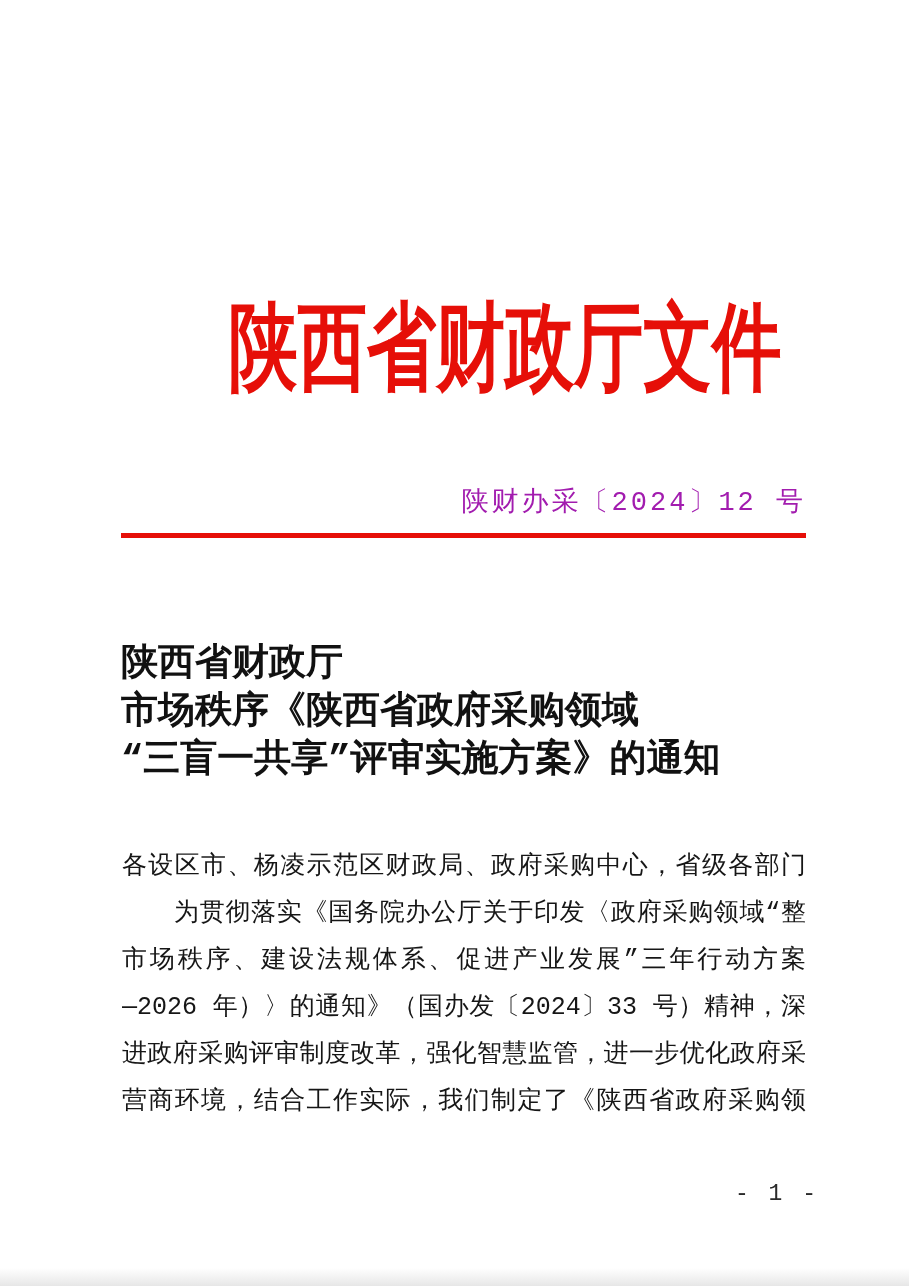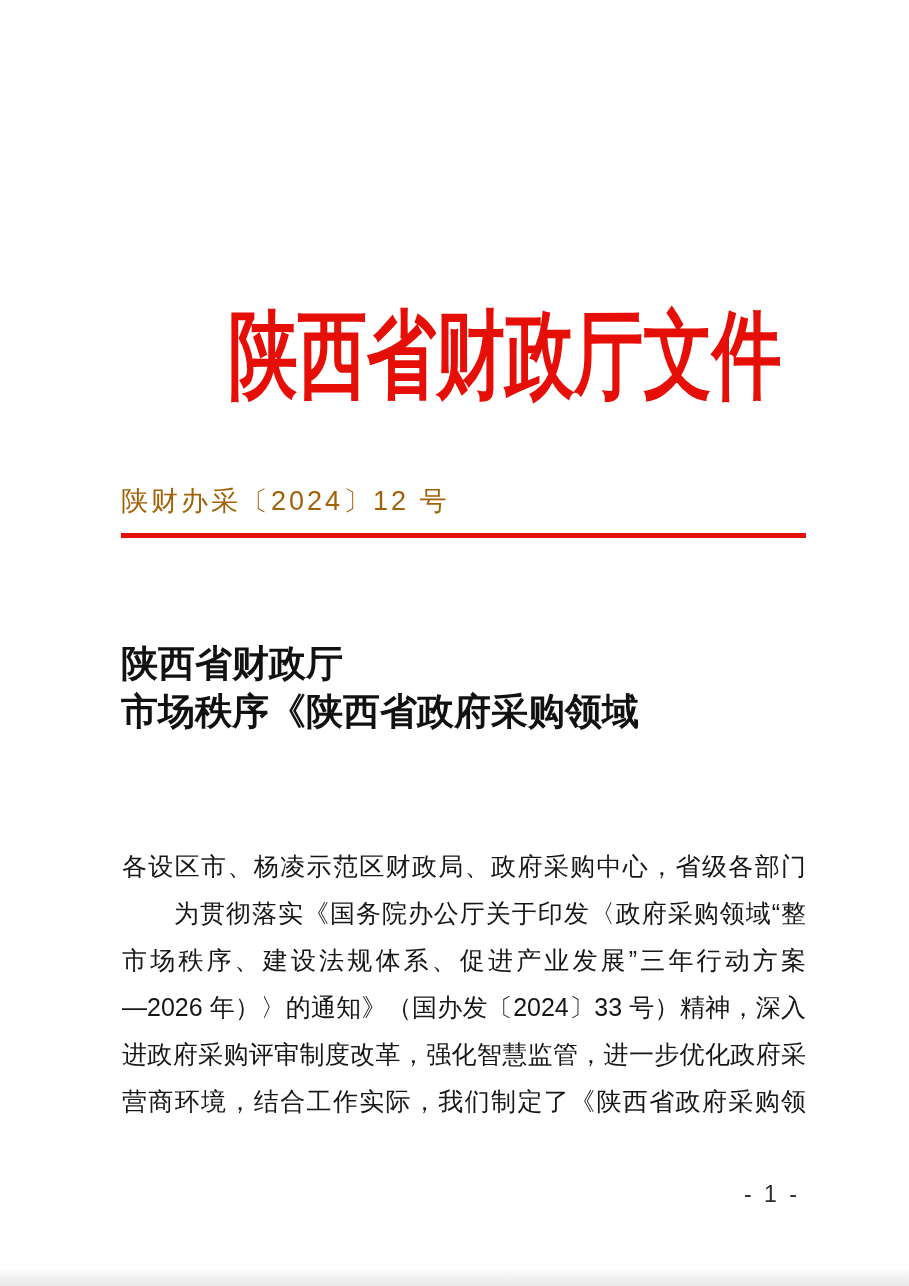--- a/index.html
+++ b/index.html
@@ -6,21 +6,21 @@
     margin: 0;
     padding: 0;
     background: #ffffff;
   }
   .page {
     position: relative;
     width: 909px;
     height: 1286px;
     background: #ffffff;
     overflow: hidden;
-    font-family: Liberation Sans, sans-serif;
+    font-family: Liberation Mono, monospace;
     color: #1a1a1a;
   }
   
   .masthead {
     position: absolute;
     top: 302px;
     left: 121px;
     width: 685px;
     text-align: center;
     font-size: 96px;
@@ -33,24 +33,24 @@
     display: inline-block;
     transform: scaleX(0.72);
     transform-origin: center;
   }
   
   .doc-number {
     position: absolute;
     top: 483px;
     left: 121px;
     width: 685px;
-    text-align: left;
+    text-align: right;
     font-size: 27px;
     letter-spacing: 3px;
-    color: #a16207;
+    color: #a21caf;
     white-space: nowrap;
   }
   
   .red-rule {
     position: absolute;
     top: 533px;
     left: 121px;
     width: 685px;
     height: 5px;
     background: #e60f08;
@@ -123,20 +123,21 @@
     <span class="masthead-inner">陕西省财政厅文件</span>
   </div>
 
   <div class="doc-number">陕财办采〔2024〕12 号</div>
 
   <div class="red-rule"></div>
 
   <div class="doc-title">
     <div class="title-line">陕西省财政厅</div>
     <div class="title-line">市场秩序《陕西省政府采购领域</div>
+    <div class="title-line">“三盲一共享”评审实施方案》的通知</div>
   </div>
 
   <div class="body-text">
     <div class="body-line">各设区市、杨凌示范区财政局、政府采购中心，省级各部门（单</div>
     <div class="body-line indent">为贯彻落实《国务院办公厅关于印发〈政府采购领域“整顿</div>
     <div class="body-line">市场秩序、建设法规体系、促进产业发展”三年行动方案（2024</div>
     <div class="body-line">—2026 年）〉的通知》（国办发〔2024〕33 号）精神，深入推</div>
     <div class="body-line">进政府采购评审制度改革，强化智慧监管，进一步优化政府采购</div>
     <div class="body-line">营商环境，结合工作实际，我们制定了《陕西省政府采购领域“三</div>
   </div>

